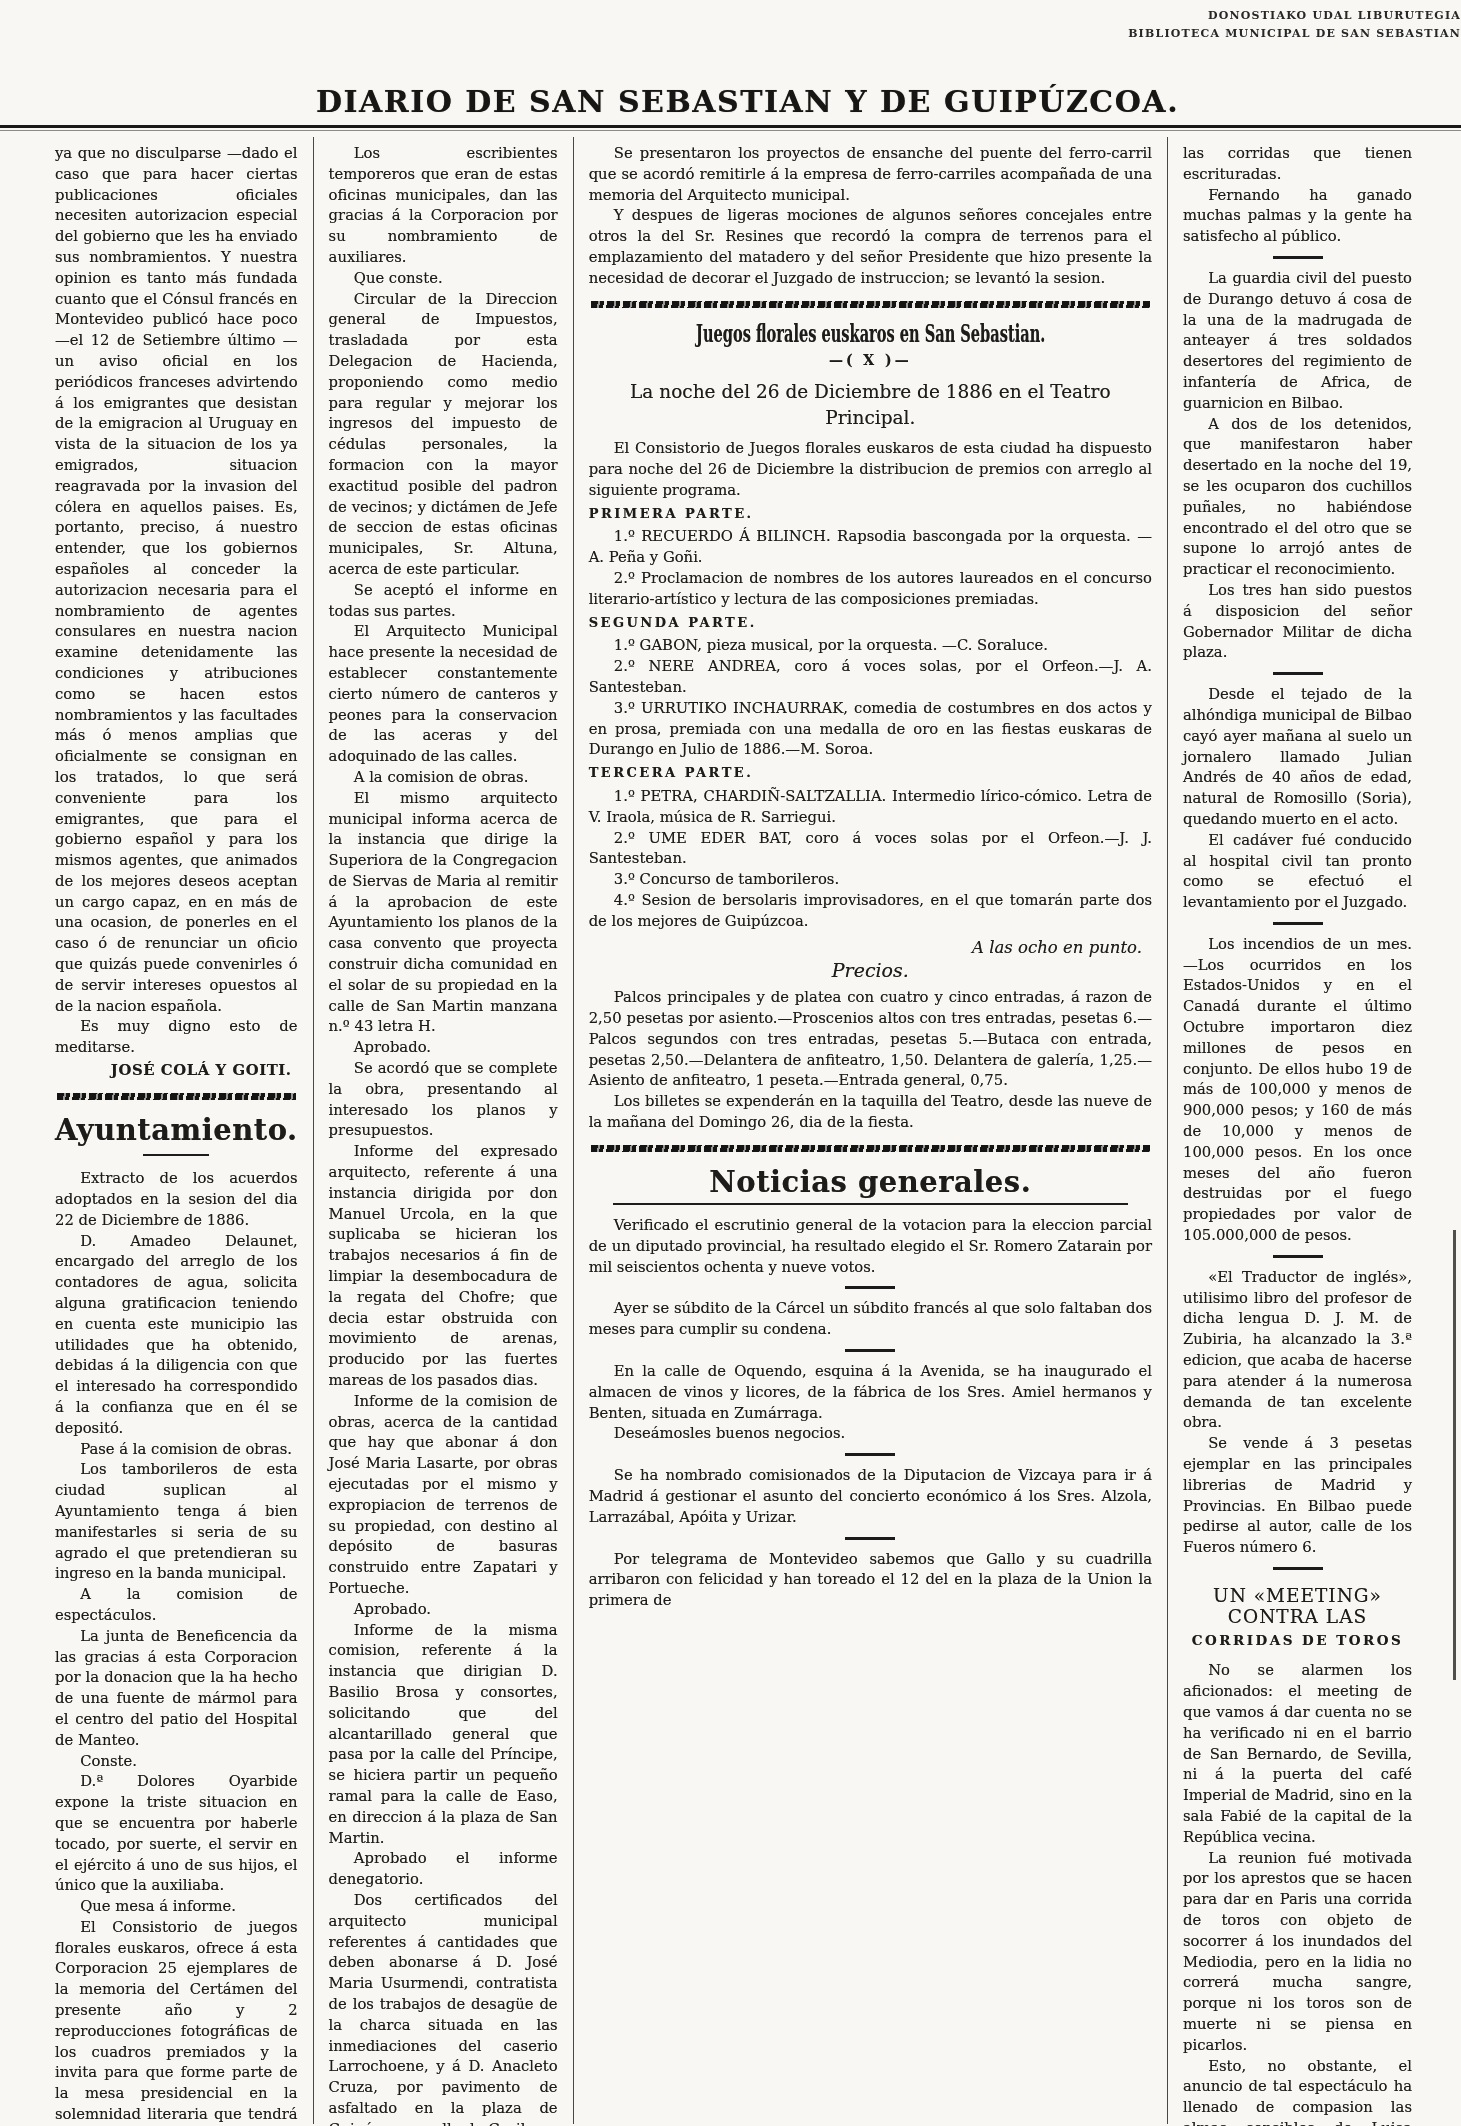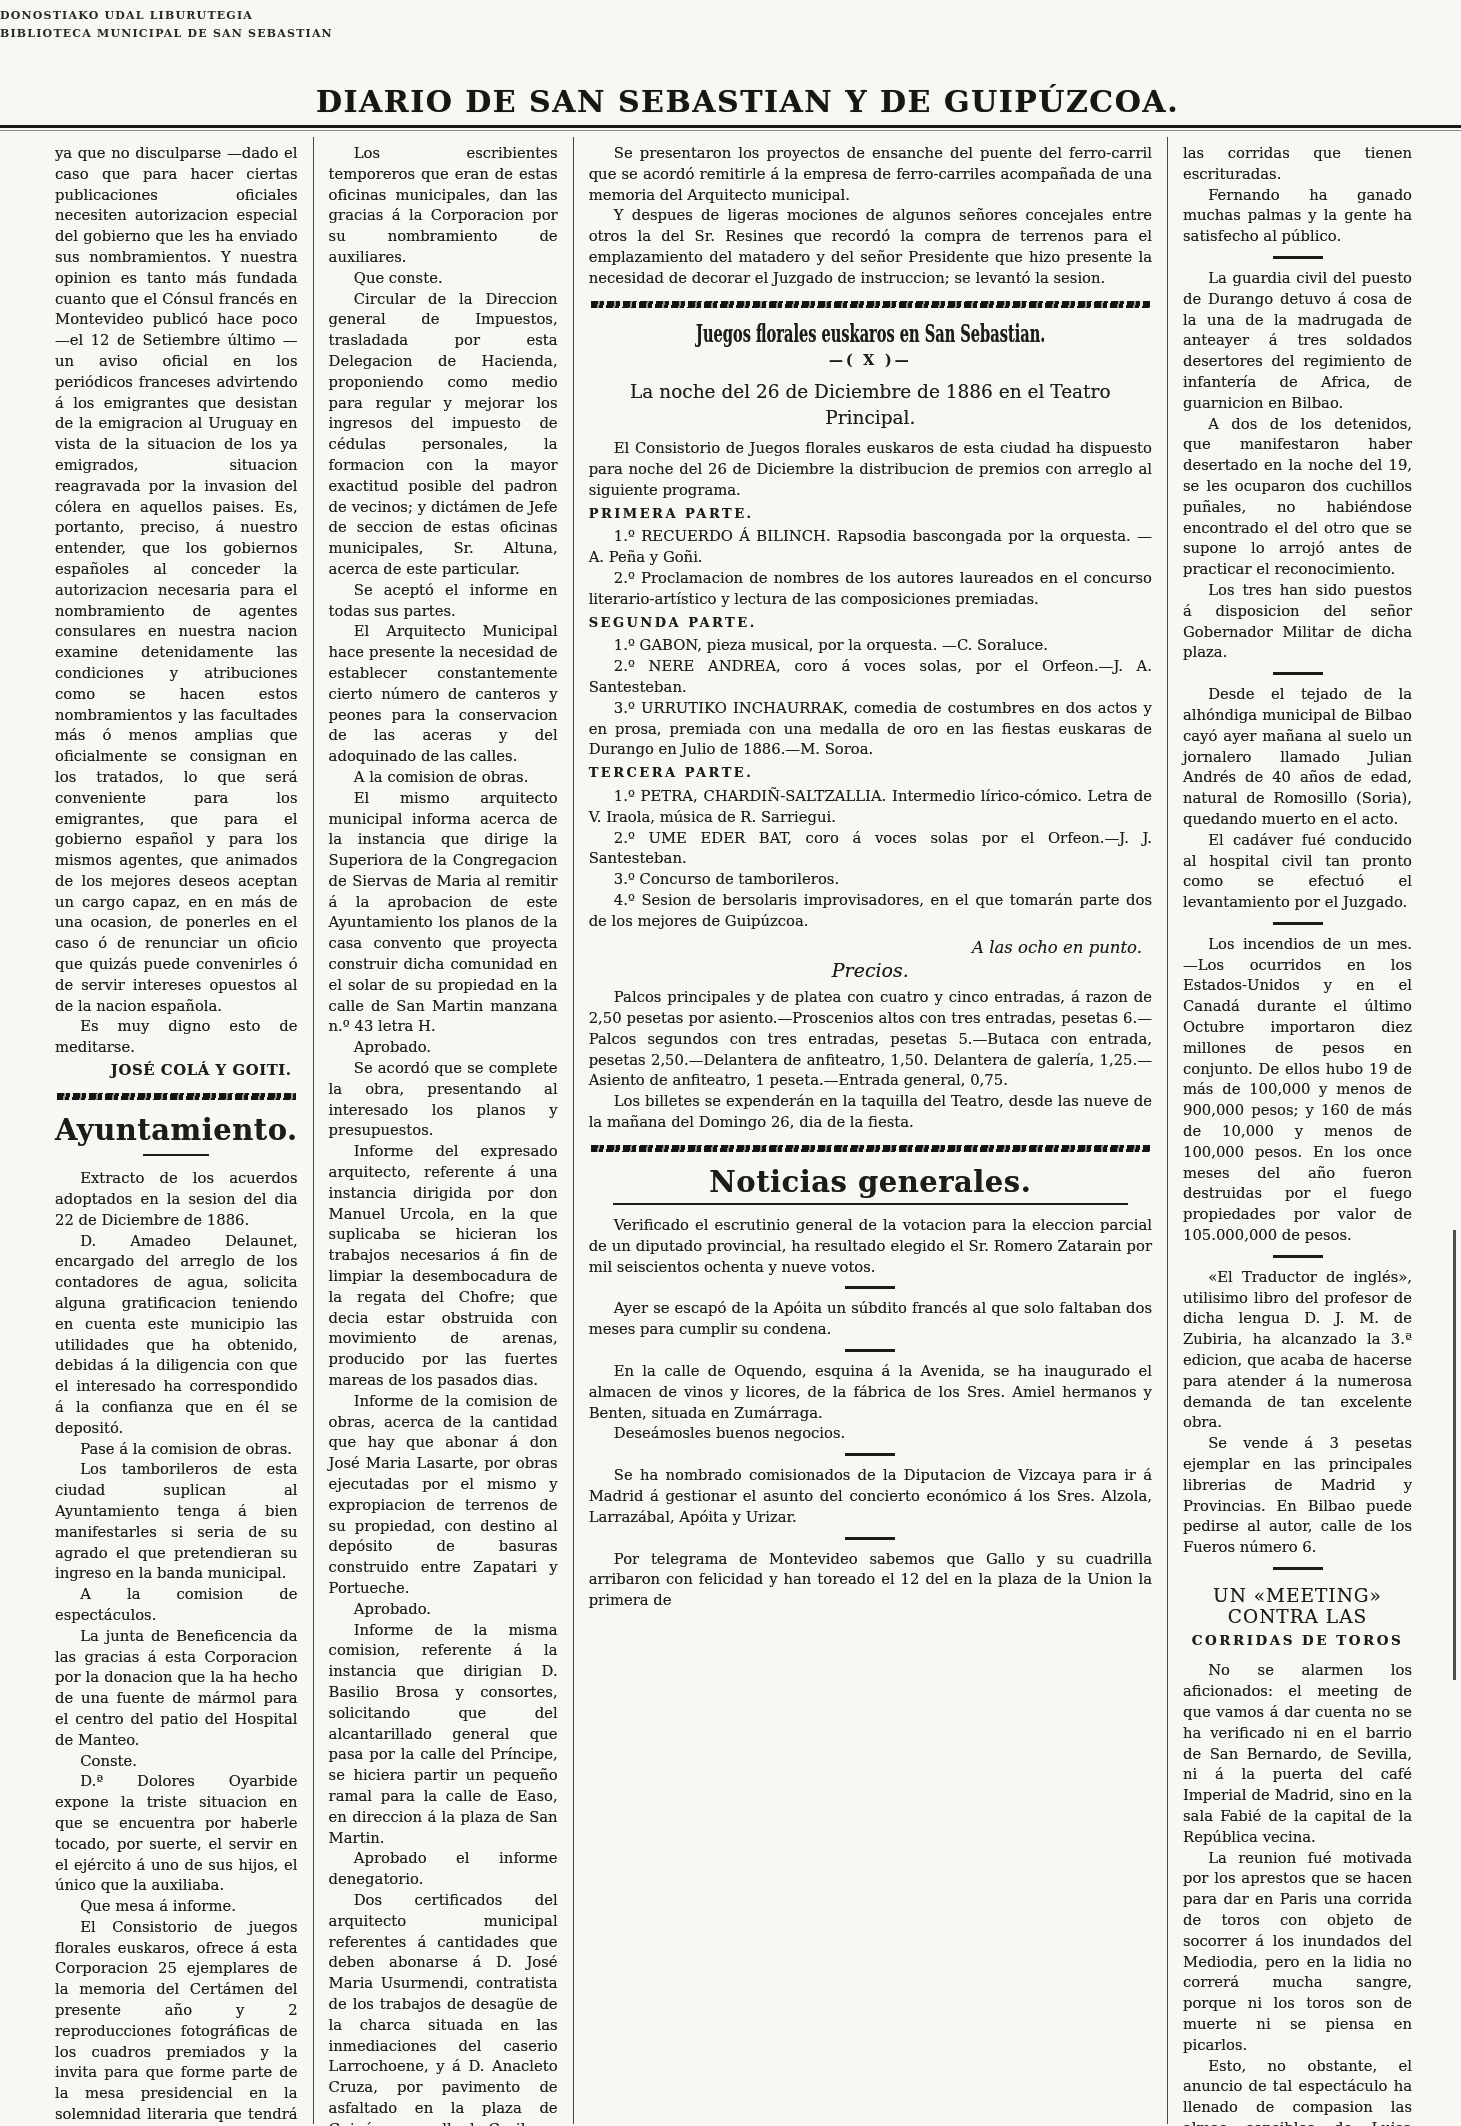--- a/index.html
+++ b/index.html
@@ -2,21 +2,21 @@
 <html><head>
 <meta charset="utf-8">
 <style>
   html,body{margin:0;padding:0;background:#d9d9d6;}
   .page{
     position:relative;width:1461px;height:2126px;margin:0 auto;
     background:#f8f7f3;overflow:hidden;
     font-family:"DejaVu Serif",serif;color:#1d1c1a;
   }
   .stamp{
-    position:absolute;top:7px;left:0;width:100%;text-align:left;
+    position:absolute;top:7px;left:0;width:100%;text-align:right;
     font-size:11px;font-weight:700;letter-spacing:1.2px;line-height:1.65;color:#272727;
   }
   .masthead{
     position:absolute;top:84px;left:0;width:100%;text-align:center;
     font-size:30px;font-weight:700;letter-spacing:1.5px;color:#171614;
     text-shadow:0 0 .7px rgba(20,20,20,.6);
     padding-left:17px;
   }
   .hrule-a{position:absolute;top:125px;left:0;width:100%;height:3px;background:#181818;}
   .hrule-b{position:absolute;top:130px;left:0;width:100%;height:1px;background:#8d8d88;}
@@ -116,21 +116,21 @@
         <div class="blk p">4.º Sesion de bersolaris improvisadores, en el que tomarán parte dos de los mejores de Guipúzcoa.</div>
         <div class="blk itr">A las ocho en punto.</div>
         <div class="blk prec">Precios.</div>
         <div class="blk p">Palcos principales y de platea con cuatro y cinco entradas, á razon de 2,50 pesetas por asiento.—Proscenios altos con tres entradas, pesetas 6.—Palcos segundos con tres entradas, pesetas 5.—Butaca con entrada, pesetas 2,50.—Delantera de anfiteatro, 1,50. Delantera de galería, 1,25.—Asiento de anfiteatro, 1 peseta.—Entrada general, 0,75.</div>
         <div class="blk p">Los billetes se expenderán en la taquilla del Teatro, desde las nueve de la mañana del Domingo 26, dia de la fiesta.</div>
         <div class="blk orn"></div>
         <div class="blk h1">Noticias generales.</div>
         <div class="blk thin"></div>
         <div class="blk p">Verificado el escrutinio general de la votacion para la eleccion parcial de un diputado provincial, ha resultado elegido el Sr. Romero Zatarain por mil seiscientos ochenta y nueve votos.</div>
         <div class="blk sep"></div>
-        <div class="blk p">Ayer se escapó de la Apóita un súbdito francés al que solo faltaban dos meses para cumplir su condena.</div>
+        <div class="blk p">Ayer se súbdito de la Cárcel un súbdito francés al que solo faltaban dos meses para cumplir su condena.</div>
         <div class="blk sep"></div>
         <div class="blk p">En la calle de Oquendo, esquina á la Avenida, se ha inaugurado el almacen de vinos y licores, de la fábrica de los Sres. Amiel hermanos y Benten, situada en Zumárraga.</div>
         <div class="blk p">Deseámosles buenos negocios.</div>
         <div class="blk sep"></div>
         <div class="blk p">Se ha nombrado comisionados de la Diputacion de Vizcaya para ir á Madrid á gestionar el asunto del concierto económico á los Sres. Alzola, Larrazábal, Apóita y Urizar.</div>
         <div class="blk sep"></div>
         <div class="blk p">Por telegrama de Montevideo sabemos que Gallo y su cuadrilla arribaron con felicidad y han toreado el 12 del en la plaza de la Union la primera de</div>
       </div>
     <div class="col">
         <div class="blk p noind">las corridas que tienen escrituradas.</div>

